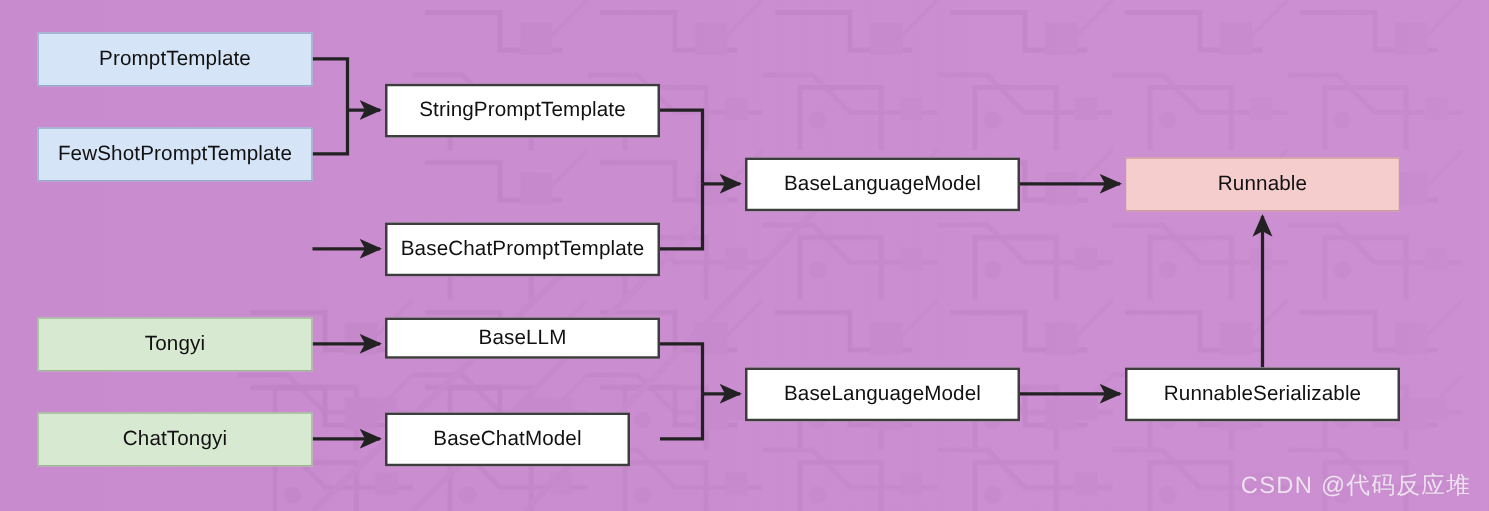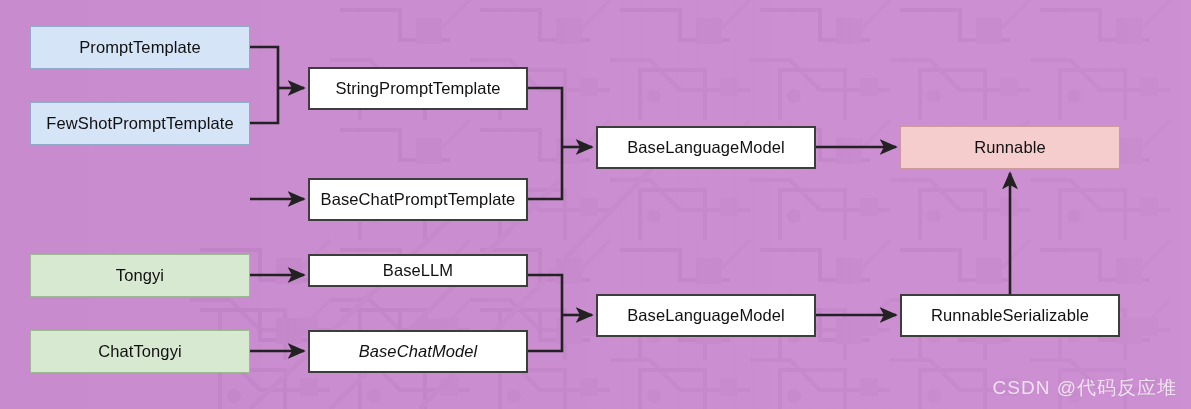--- a/index.html
+++ b/index.html
@@ -176,21 +176,21 @@
 
   <div class="node white" style="left:308px; top:67px;  width:220px; height:43px;">
     <span>StringPromptTemplate</span>
   </div>
   <div class="node white" style="left:308px; top:178px; width:220px; height:43px;">
     <span>BaseChatPromptTemplate</span>
   </div>
   <div class="node white" style="left:308px; top:254px; width:220px; height:33px;">
     <span>BaseLLM</span>
   </div>
-  <div class="node white" style="left:308px; top:330px; width:220px; height:43px;font-style:italic;">
+  <div class="node white" style="left:308px; top:330px; width:196px; height:43px;">
     <span>BaseChatModel</span>
   </div>
 
   <div class="node white" style="left:596px; top:126px; width:220px; height:43px;">
     <span>BaseLanguageModel</span>
   </div>
   <div class="node white" style="left:596px; top:294px; width:220px; height:43px;">
     <span>BaseLanguageModel</span>
   </div>
 

